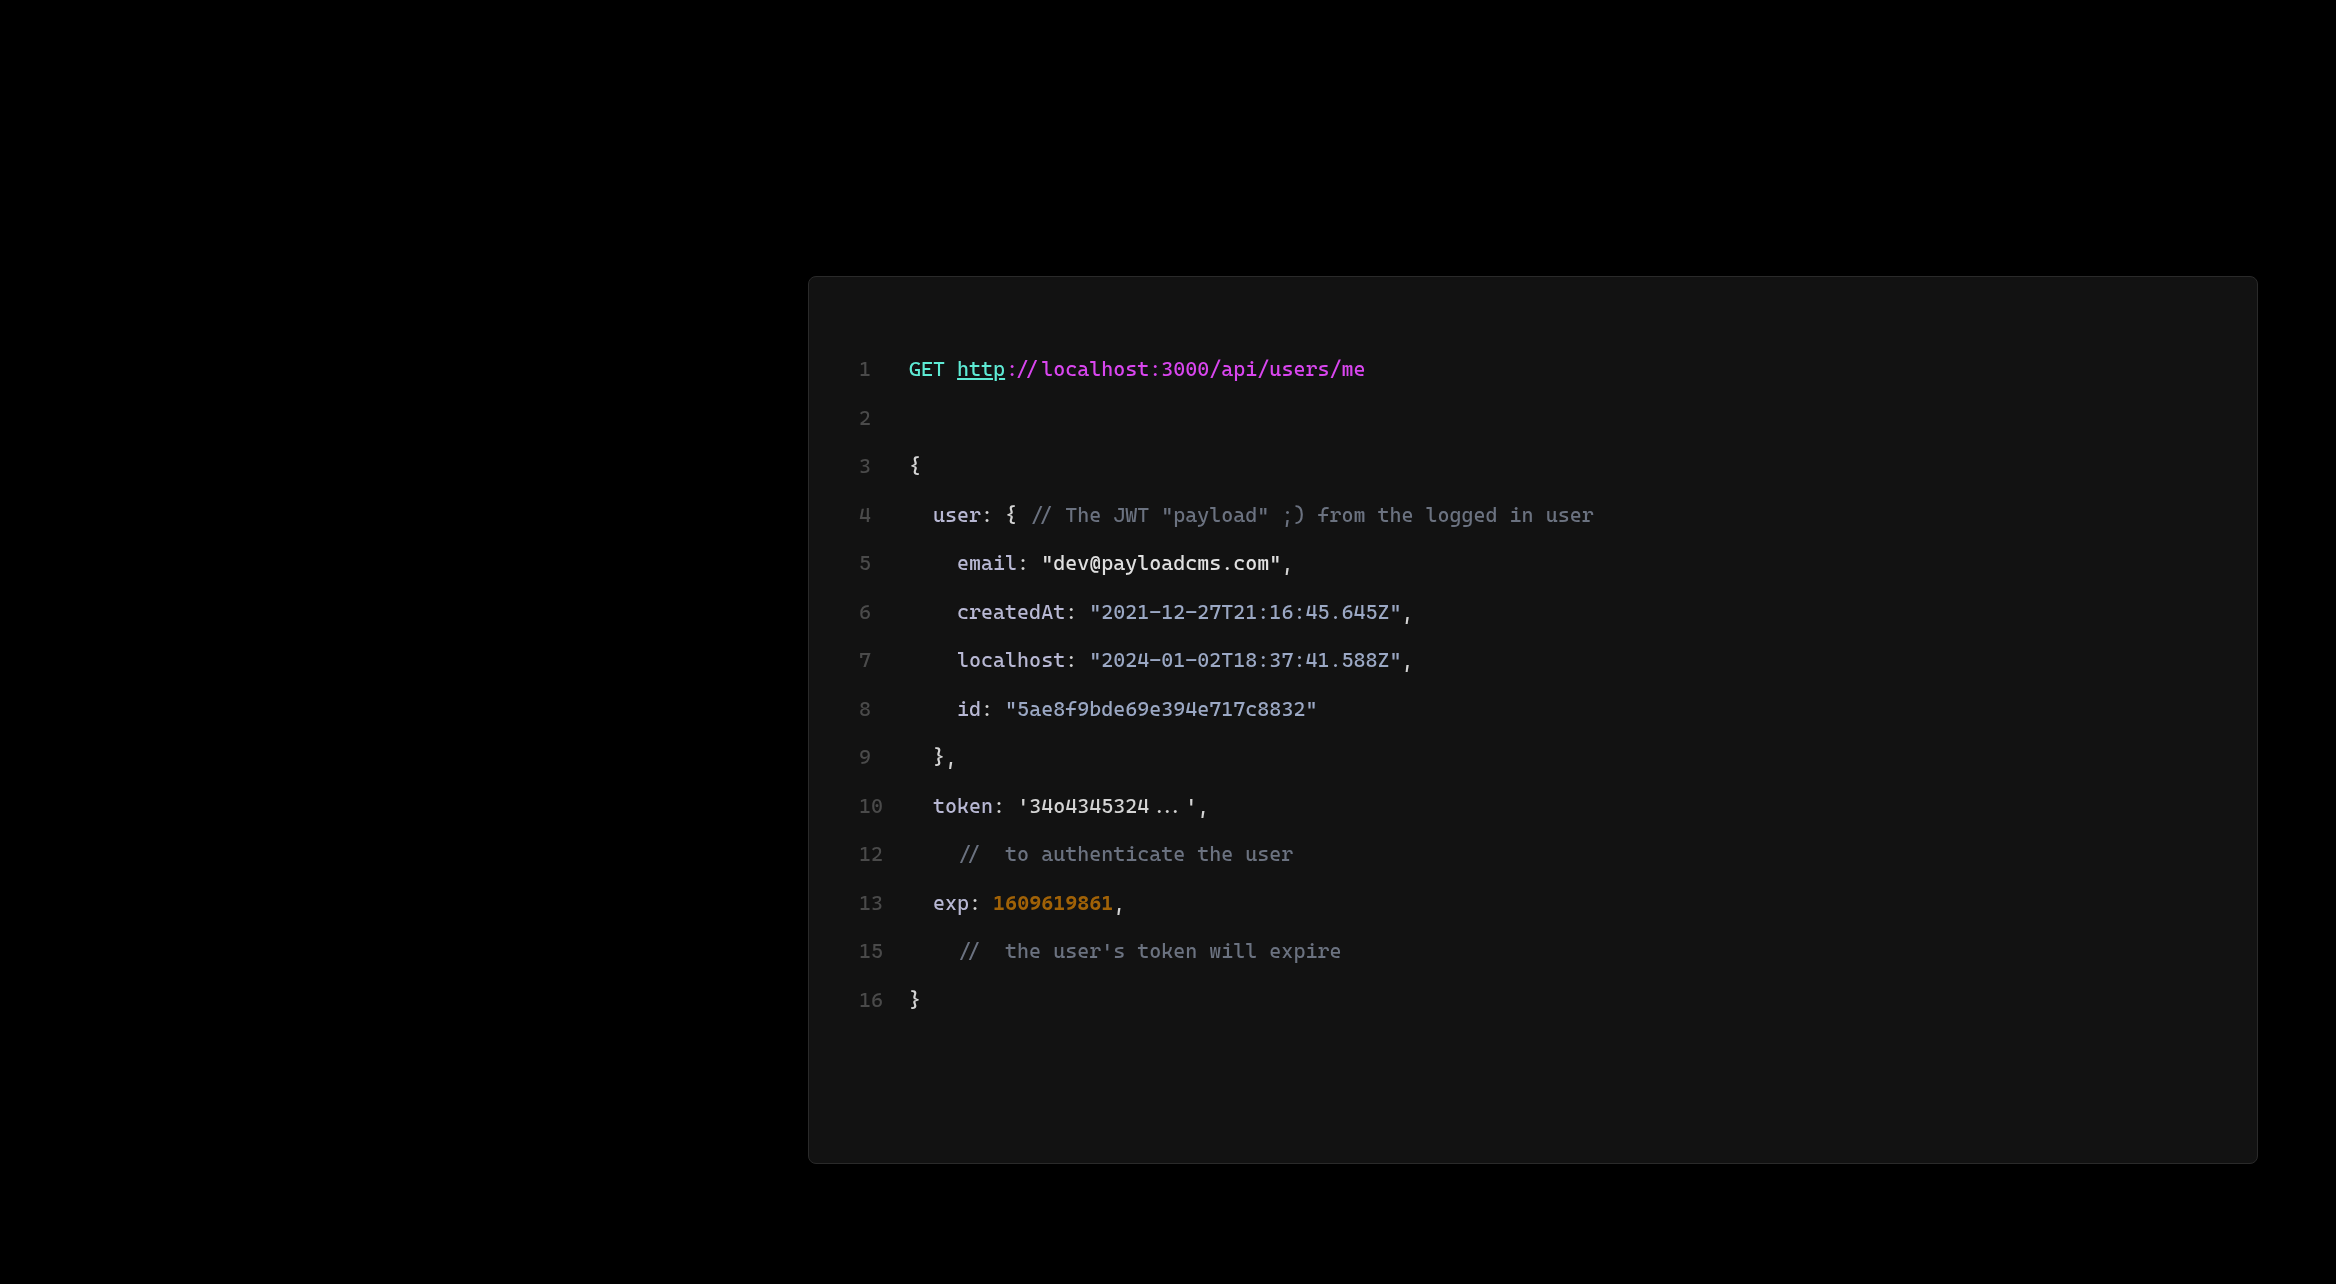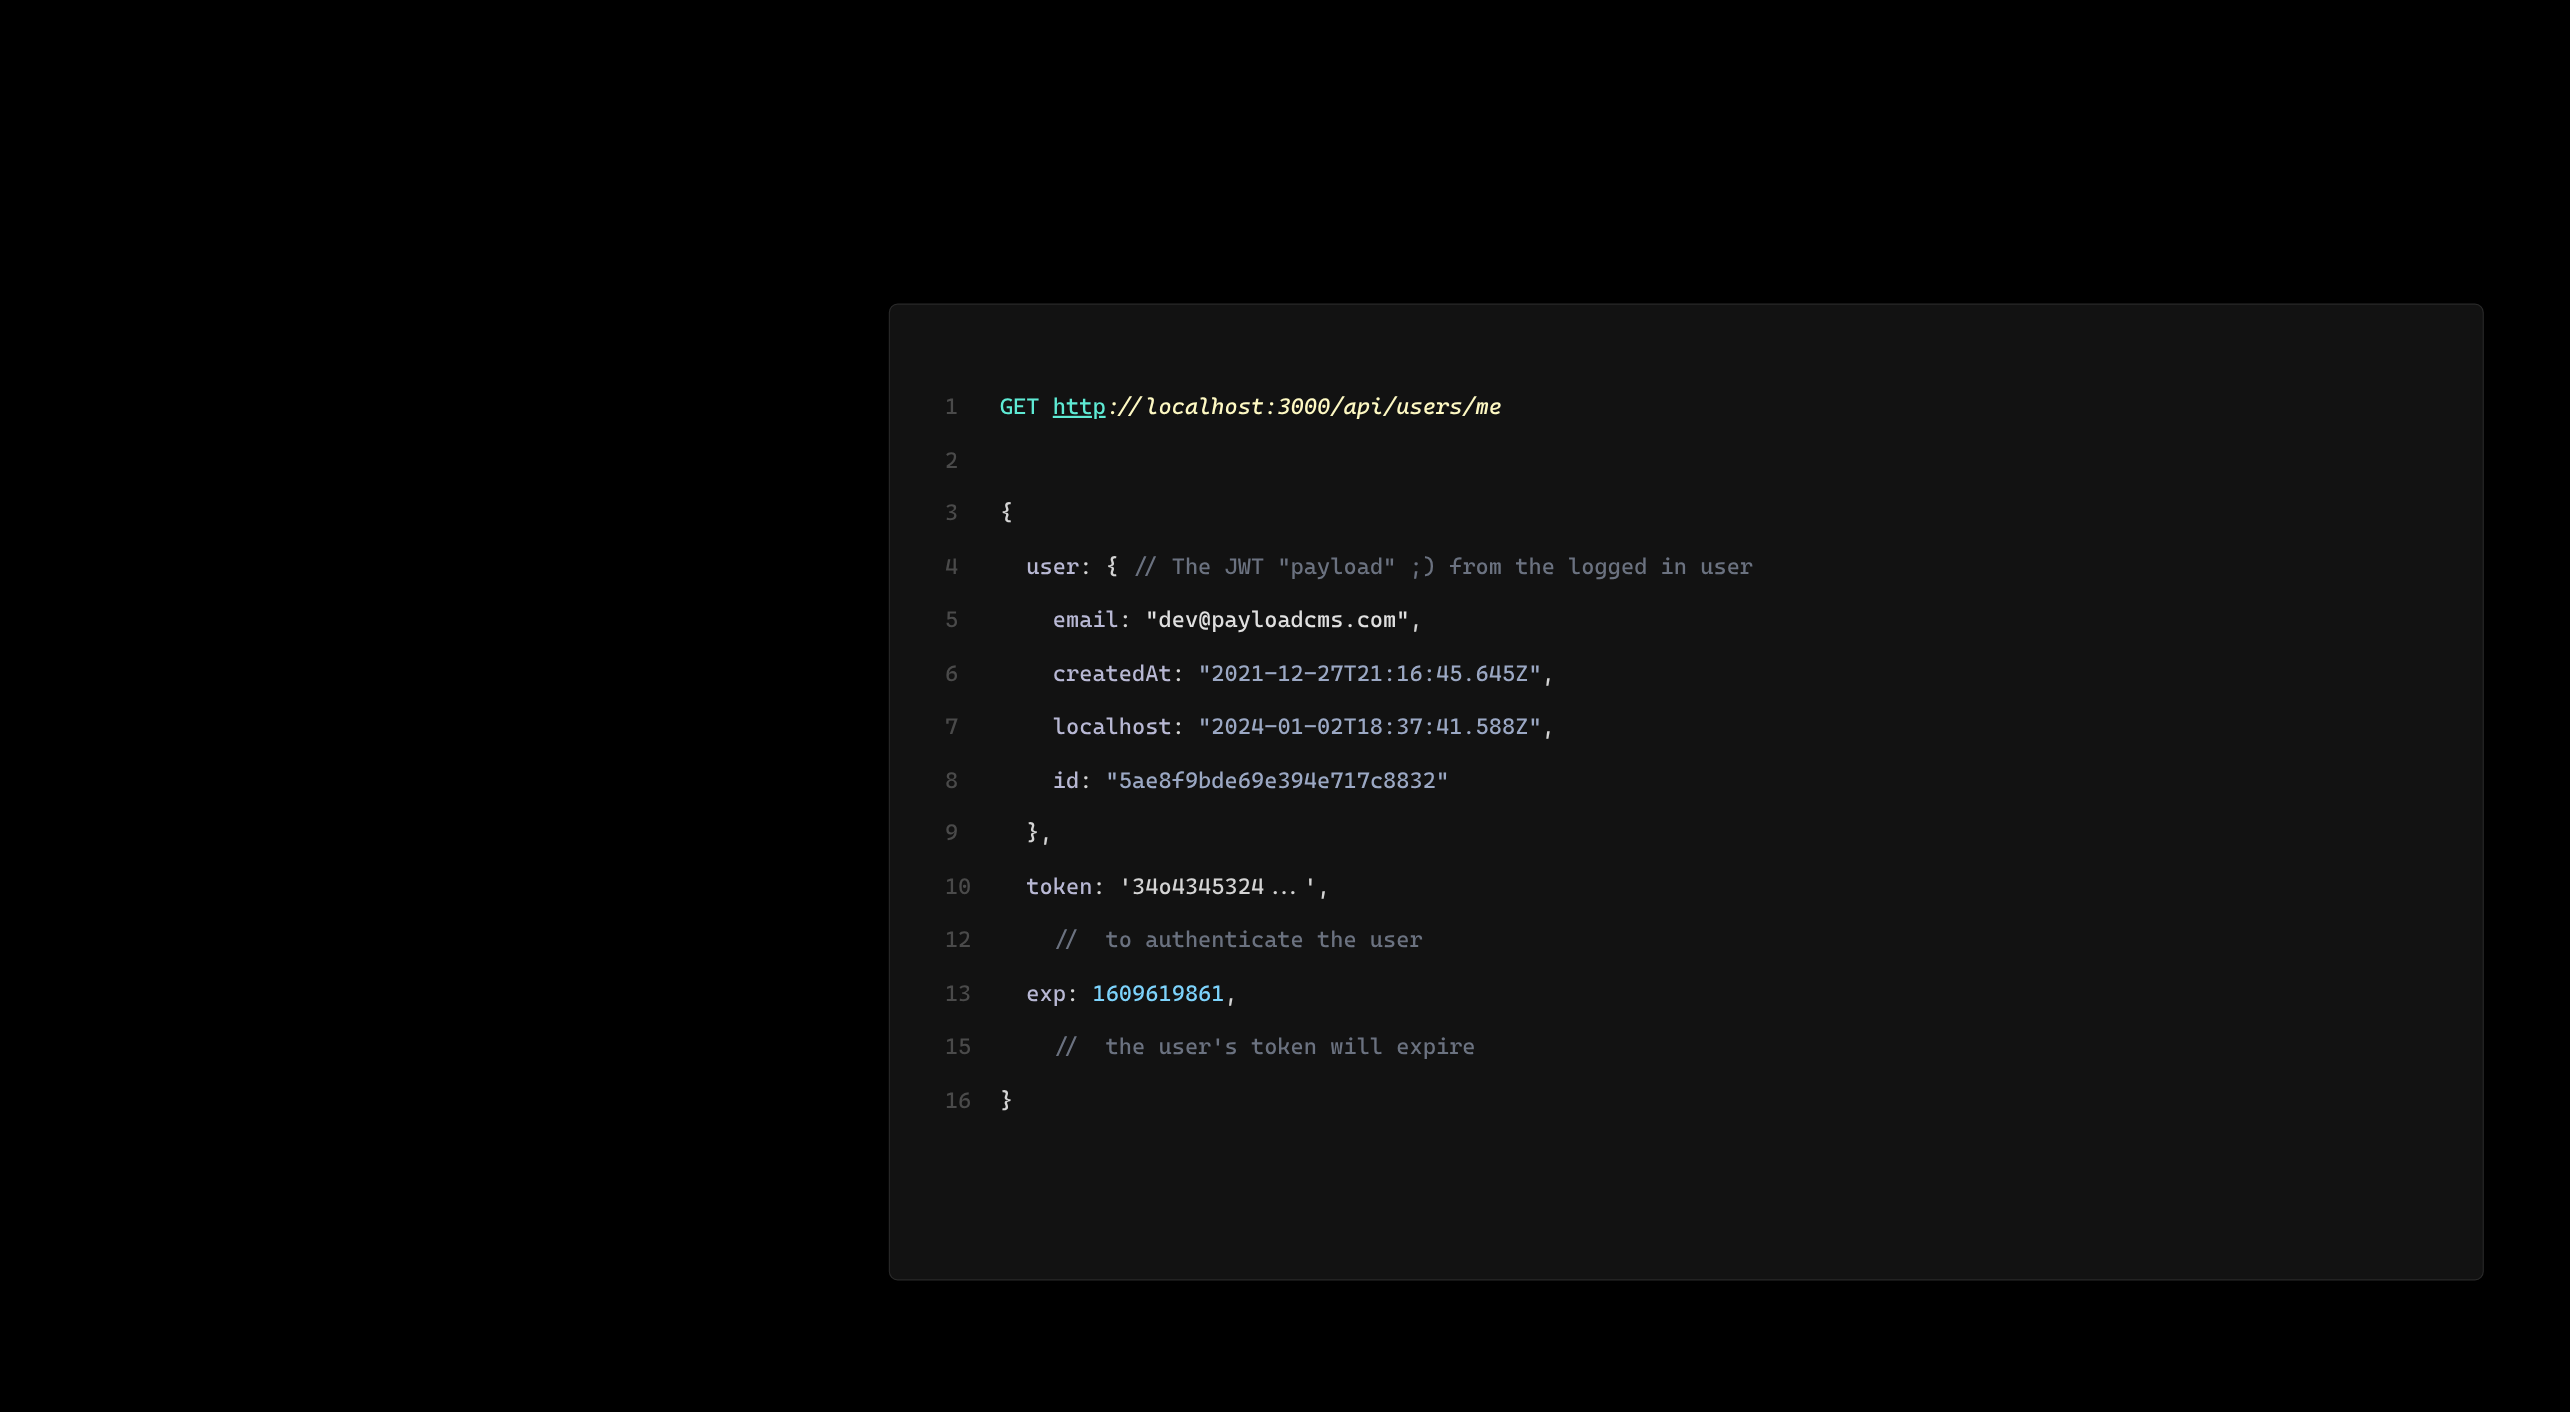--- a/index.html
+++ b/index.html
@@ -55,42 +55,42 @@
     .tok-method {
       color: #5eead4;
     }
     
     .tok-protocol {
       color: #5eead4;
       text-decoration: underline;
     }
     
     .tok-url {
-      color: #fef9c3;
-      font-style: italic;
+      color: #d946ef;
     }
     
     .tok-punct {
       color: #d4d4d4;
     }
     
     .tok-key {
       color: #b8b8d4;
     }
     
     .tok-string {
       color: #9ba8c4;
     }
     
     .tok-string-alt {
       color: #d4d4d4;
     }
     
     .tok-number {
-      color: #7dd3fc;
+      color: #a16207;
+      font-weight: bold;
     }
     
     .tok-comment {
       color: #6b7280;
     }
     
     .tok-white {
       color: #e0e0e0;
     }
   </style>

